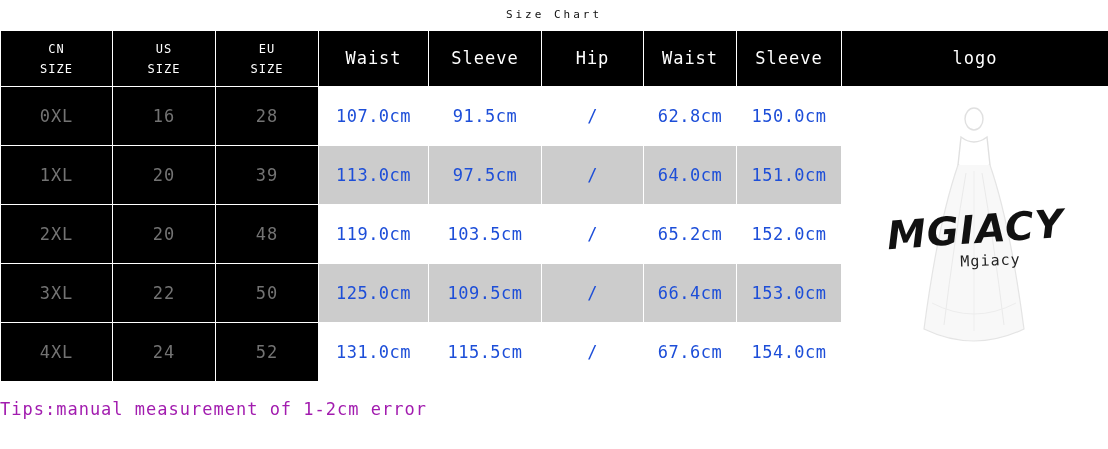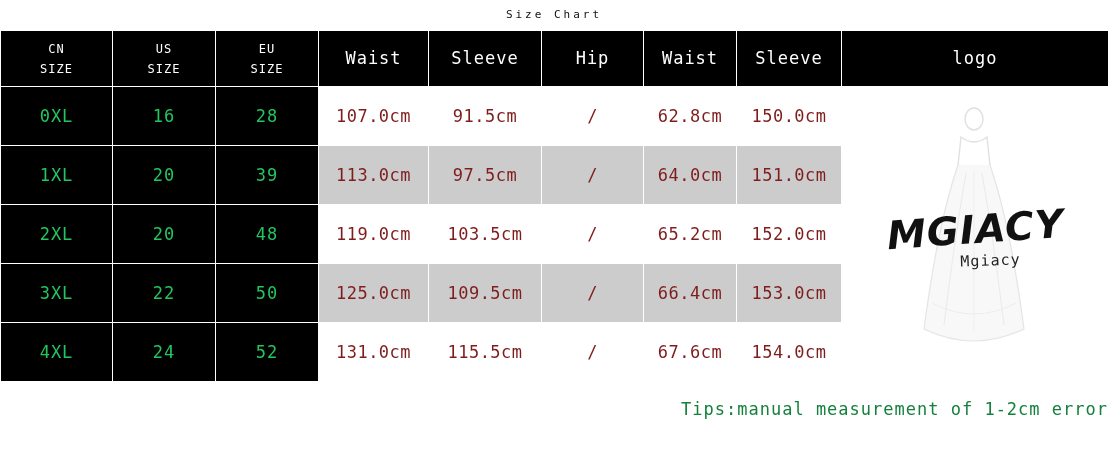--- a/index.html
+++ b/index.html
@@ -68,27 +68,27 @@
     line-height: 20px;
   }
 
   
   tr.body td {
     height: 58px;
     font-size: 17px;
   }
   td.dark {
     background: #000000;
-    color: #22c55e;
+    color: #737373;
     font-size: 18px;
     letter-spacing: 1px;
   }
   td.meas {
     background: #ffffff;
-    color: #7f1d1d;
+    color: #1d4ed8;
     font-size: 16px;
     letter-spacing: 0.5px;
   }
   tr.alt td.meas {
     background: #cccccc;
   }
   td.logo-cell {
     background: #ffffff;
     border-left: 1px solid #ffffff;
     border-right: 1px solid #ffffff;
@@ -133,26 +133,26 @@
     text-align: center;
     font-family: "DejaVu Sans Mono", monospace;
     font-size: 15px;
     color: #222222;
     letter-spacing: 1px;
     transform: rotate(-2deg);
     padding-left: 30px;
   }
 
   .tips {
-    text-align: right;
+    text-align: left;
     font-size: 17px;
     letter-spacing: 1px;
     padding-top: 17px;
     font-family: "DejaVu Sans Mono", monospace;
-    color: #15803d;
+    color: #a21caf;
   }
 </style>
 </head>
 <body>
 
 <div class="page">
 
   <div class="title">Size  Chart</div>
 
   <table class="size-chart">

